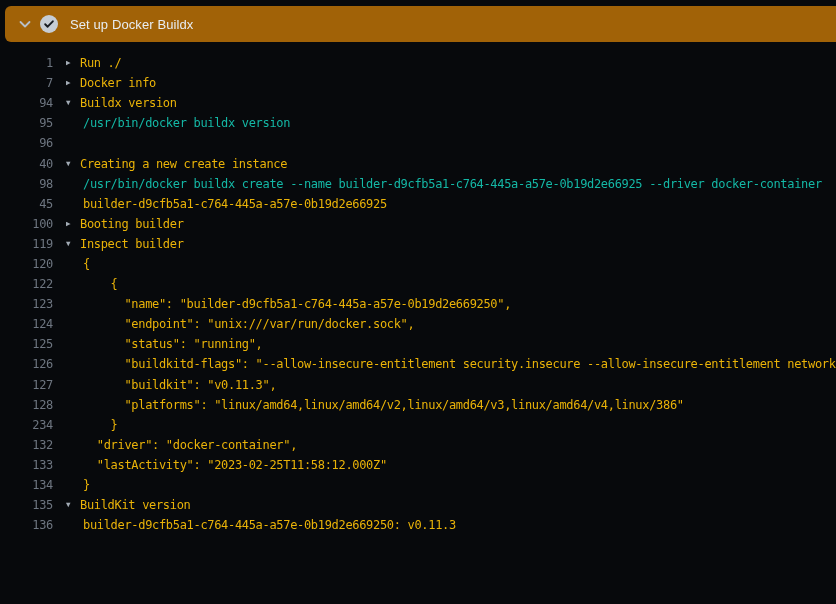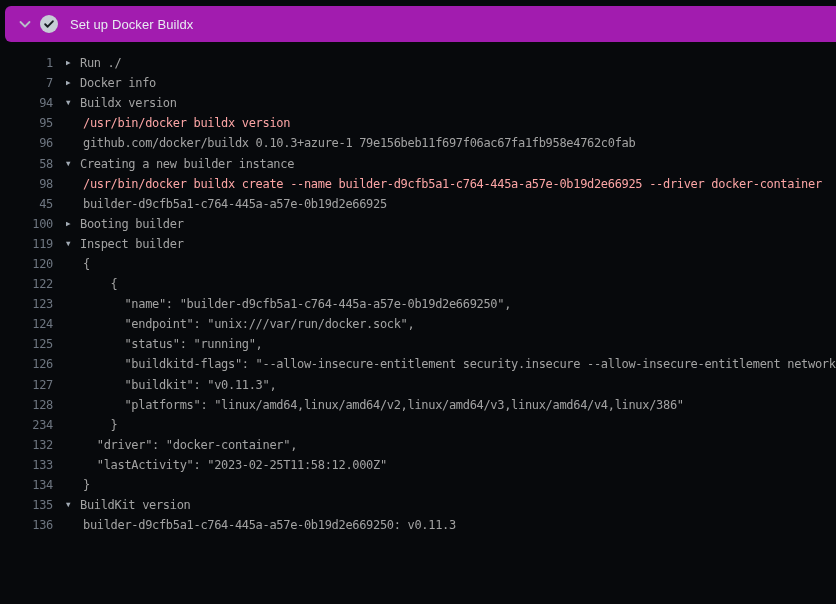--- a/index.html
+++ b/index.html
@@ -15,21 +15,21 @@
     font-family: "Liberation Sans", sans-serif;
   }
 
   
   .step-header {
     position: absolute;
     left: 5px;
     top: 6px;
     right: 0;
     height: 36px;
-    background: #a21caf;
+    background: #a16207;
     border-radius: 6px 0 0 6px;
     display: flex;
     align-items: center;
     cursor: pointer;
   }
   .step-header .chevron {
     margin-left: 12px;
     width: 16px;
     height: 16px;
     display: flex;
@@ -81,34 +81,34 @@
   .row .arrow {
     margin-left: 13px;
     width: 10px;
     flex-shrink: 0;
     font-size: 7.5px;
     line-height: 20px;
     color: #a2abb5;
     text-align: left;
   }
   .row .text {
-    color: #a3a3a3;
+    color: #eab308;
     white-space: pre;
   }
   .row.t-group-collapsed .text,
   .row.t-group-expanded .text {
     margin-left: 4px;
     cursor: pointer;
   }
   .row.t-command .text,
   .row.t-output .text {
     margin-left: 30px;
   }
   .row.t-command .text {
-    color: #fca5a5;
+    color: #14b8a6;
     text-align: center;
   }
 </style>
 </head>
 <body>
 
 <div class="step-header">
   <span class="chevron">
     <svg width="16" height="16" viewBox="0 0 16 16">
       <path d="M3.5 6l4.5 4.5L12.5 6" stroke="#b8c0c8" stroke-width="1.8" fill="none" stroke-linecap="round" stroke-linejoin="round"></path>
@@ -140,26 +140,25 @@
     <span class="text">Buildx version</span>
   </div>
     <div class="row t-command">
     <span class="num">95</span>
     
     <span class="text">/usr/bin/docker buildx version</span>
   </div>
     <div class="row t-output">
     <span class="num">96</span>
     
-    <span class="text">github.com/docker/buildx 0.10.3+azure-1 79e156beb11f697f06ac67fa1fb958e4762c0fab</span>
-  </div>
-    <div class="row t-group-expanded">
-    <span class="num">58</span>
-    <span class="arrow">▼</span>
-    <span class="text">Creating a new builder instance</span>
+  </div>
+    <div class="row t-group-expanded">
+    <span class="num">40</span>
+    <span class="arrow">▼</span>
+    <span class="text">Creating a new create instance</span>
   </div>
     <div class="row t-command">
     <span class="num">98</span>
     
     <span class="text">/usr/bin/docker buildx create --name builder-d9cfb5a1-c764-445a-a57e-0b19d2e66925 --driver docker-container</span>
   </div>
     <div class="row t-output">
     <span class="num">45</span>
     
     <span class="text">builder-d9cfb5a1-c764-445a-a57e-0b19d2e66925</span>

